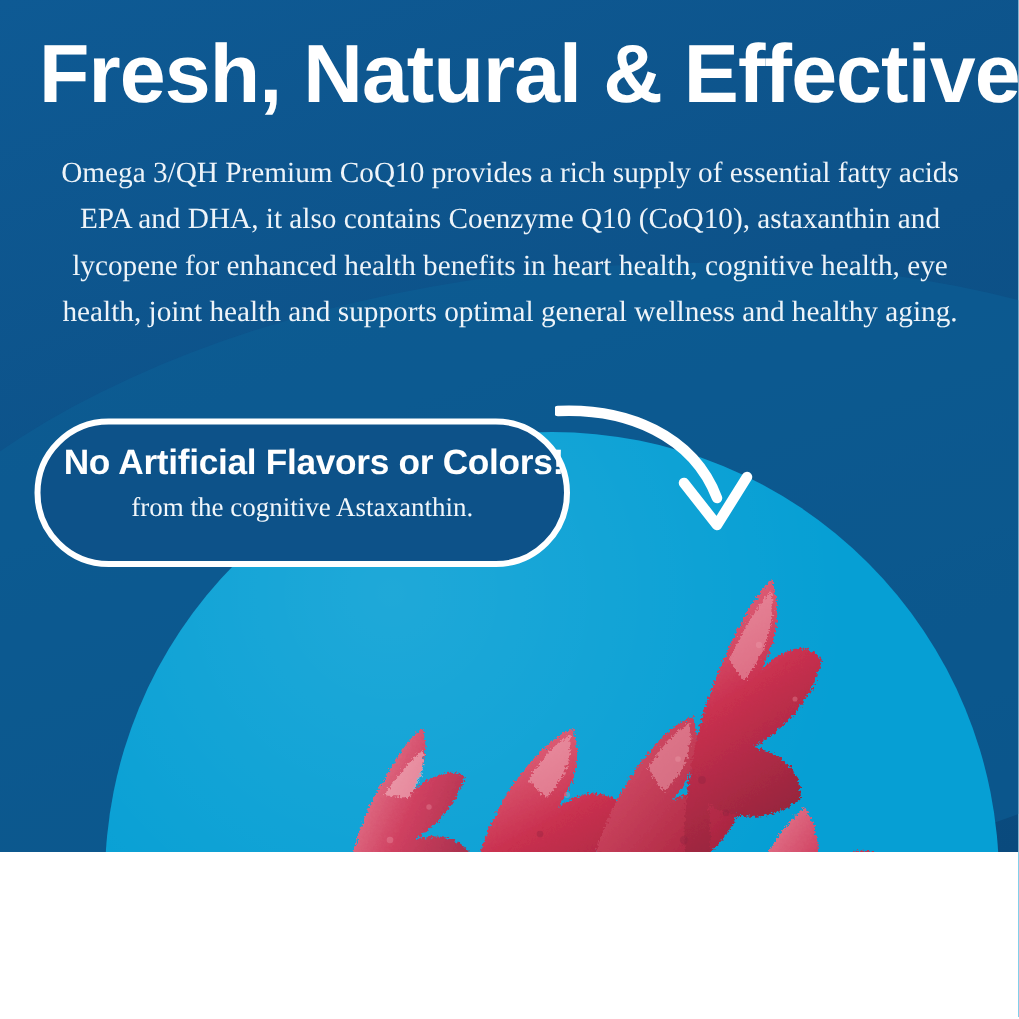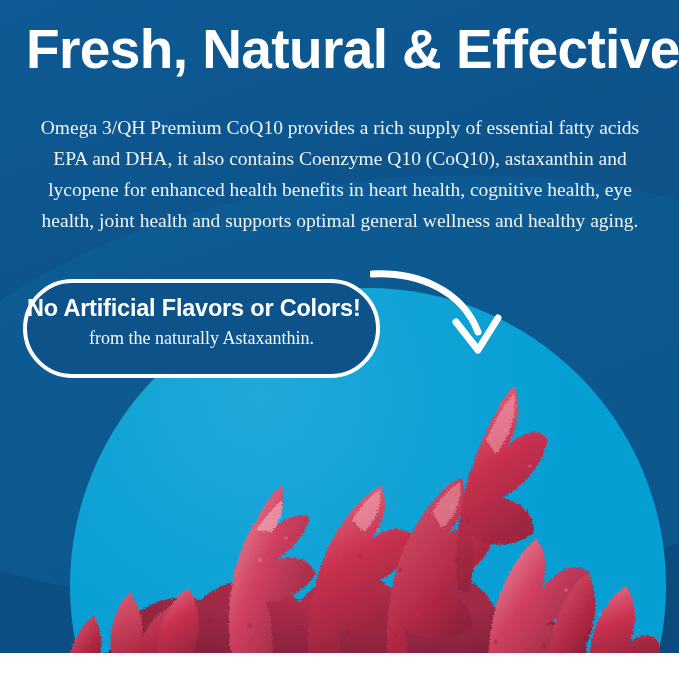--- a/index.html
+++ b/index.html
@@ -3,21 +3,21 @@
 <meta charset="utf-8">
 <style>
   html, body {
     margin: 0;
     padding: 0;
     background: #ffffff;
   }
   #banner {
     position: relative;
     width: 679px;
-    height: 653px;
+    height: 568px;
     overflow: hidden;
     background: #0d5289;
     font-family: "Liberation Sans", sans-serif;
   }
   
   .bg-base {
     position: absolute;
     inset: 0;
     background: linear-gradient(160deg, #0e5a94 0%, #0d5289 45%, #0a4a7d 100%);
   }
@@ -68,41 +68,41 @@
     position: absolute;
     left: 22px;
     top: 96px;
     width: 636px;
     color: #eef4f9;
     font-family: "Liberation Serif", serif;
     font-size: 19.5px;
     line-height: 31px;
     text-align: center;
   }
-  .body-copy p { margin: 16px; }
+  .body-copy p { margin: 4px; }
 
   
   .callout {
     position: absolute;
     left: 23px;
     top: 279px;
     width: 357px;
     height: 99px;
     border: 4px solid #ffffff;
     border-radius: 52px;
     background: #0d5289;
     box-sizing: border-box;
     z-index: 4;
   }
   .callout-title {
     position: absolute;
     left: 0;
     top: 12px;
     width: 100%;
-    text-align: left;
+    text-align: right;
     color: #ffffff;
     font-size: 23.5px;
     font-weight: bold;
     letter-spacing: -0.2px;
     white-space: nowrap;
   }
   .callout-sub {
     position: absolute;
     left: 0;
     top: 44px;
@@ -279,17 +279,17 @@
   </div>
 
   <svg class="arrow" viewBox="0 0 170 120" aria-hidden="true">
     <path d="M2 6 C48 4 92 22 108 64" stroke="#ffffff" stroke-width="7" fill="none" stroke-linecap="round"></path>
     <path d="M86 54 L108 82 L128 50" stroke="#ffffff" stroke-width="7" fill="none" stroke-linecap="round" stroke-linejoin="round"></path>
   </svg>
 
   <div class="callout">
     <div class="callout-title">No Artificial Flavors or Colors!</div>
     <div class="callout-sub">
-      <span>from the naturally Astaxanthin.</span>
+      <span>from the cognitive Astaxanthin.</span>
     </div>
   </div>
 
 </div>
 
 </body></html>

